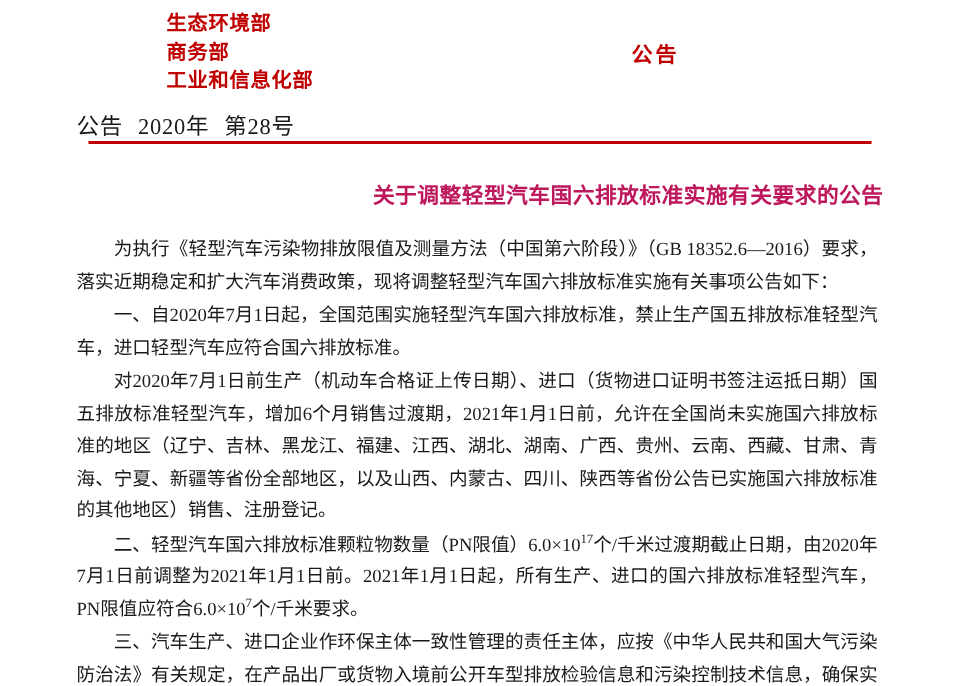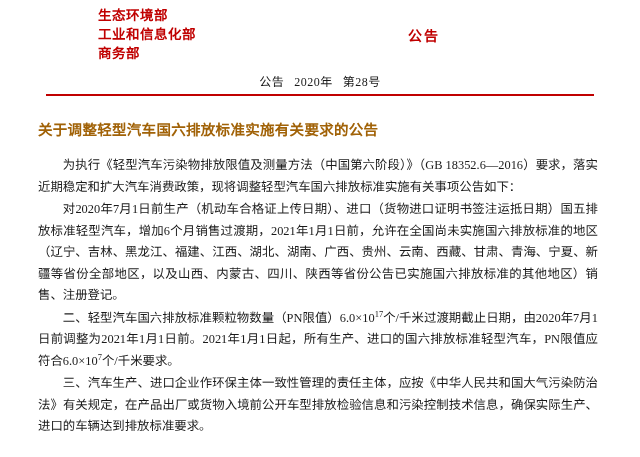--- a/index.html
+++ b/index.html
@@ -13,21 +13,21 @@
     background: #ffffff;
     font-family: "Liberation Serif", "DejaVu Serif", serif;
     color: #1a1a1a;
     overflow: hidden;
   }
   .page {
     position: relative;
     width: 640px;
     height: 457px;
     box-sizing: border-box;
-    padding: 0 38px;
+    padding: 0 51px;
     background: #fff;
   }
   
   .header {
     position: relative;
     padding-top: 8px;
     height: 80px;
   }
   .issuers {
     position: absolute;
@@ -45,43 +45,42 @@
   .gonggao-label {
     position: absolute;
     left: 370px;
     top: 25px;
     color: #c00000;
     font-weight: bold;
     font-size: 14px;
     letter-spacing: 2px;
   }
   .doc-number {
-    text-align: center;
-    font-size: 12px;
+    font-size: 15px;
     color: #1a1a1a;
     padding-top: 64px;
     letter-spacing: 0.5px;
   }
   .doc-number .num-gap {
     display: inline-block;
     width: 10px;
   }
   .red-rule {
     margin: 6px 8px 0 8px;
     border-top: 2px solid #c00000;
     height: 0;
   }
   
   .doc-title {
-    text-align: left;
+    text-align: right;
     font-size: 14.5px;
     font-weight: bold;
     margin: 22px 0 16px 0;
     letter-spacing: 0.3px;
-    color: #a16207;
+    color: #be185d;
   }
   
   .body {
     margin-top: 14px;
     font-size: 12.4px;
     line-height: 21.5px;
     text-align: justify;
     text-justify: inter-ideograph;
     color: #1a1a1a;
   }
@@ -96,35 +95,36 @@
   }
 </style>
 </head>
 <body>
 
 <div class="page">
 
   <div class="header">
     <div class="issuers">
       <div>生态环境部</div>
+      <div>商务部</div>
       <div>工业和信息化部</div>
-      <div>商务部</div>
     </div>
     <div class="gonggao-label">公告</div>
     <div class="doc-number">
       <span>公告</span><span class="num-gap"></span><span>2020年</span><span class="num-gap"></span><span>第28号</span>
     </div>
   </div>
 
   <div class="red-rule"></div>
 
   <div class="doc-title">关于调整轻型汽车国六排放标准实施有关要求的公告</div>
 
   <div class="body">
     <p>为执行《轻型汽车污染物排放限值及测量方法（中国第六阶段）》（GB 18352.6—2016）要求，落实近期稳定和扩大汽车消费政策，现将调整轻型汽车国六排放标准实施有关事项公告如下：</p>
+    <p>一、自2020年7月1日起，全国范围实施轻型汽车国六排放标准，禁止生产国五排放标准轻型汽车，进口轻型汽车应符合国六排放标准。</p>
     <p>对2020年7月1日前生产（机动车合格证上传日期）、进口（货物进口证明书签注运抵日期）国五排放标准轻型汽车，增加6个月销售过渡期，2021年1月1日前，允许在全国尚未实施国六排放标准的地区（辽宁、吉林、黑龙江、福建、江西、湖北、湖南、广西、贵州、云南、西藏、甘肃、青海、宁夏、新疆等省份全部地区，以及山西、内蒙古、四川、陕西等省份公告已实施国六排放标准的其他地区）销售、注册登记。</p>
     <p>
       <span>二、轻型汽车国六排放标准颗粒物数量（PN限值）6.0×10</span><span class="sup">17</span><span>个/千米过渡期截止日期，由2020年7月1日前调整为2021年1月1日前。2021年1月1日起，所有生产、进口的国六排放标准轻型汽车，PN限值应符合6.0×10</span><span class="sup">7</span><span>个/千米要求。</span>
     </p>
     <p>三、汽车生产、进口企业作环保主体一致性管理的责任主体，应按《中华人民共和国大气污染防治法》有关规定，在产品出厂或货物入境前公开车型排放检验信息和污染控制技术信息，确保实际生产、进口的车辆达到排放标准要求。</p>
 
   </div>
 
 </div>
 

